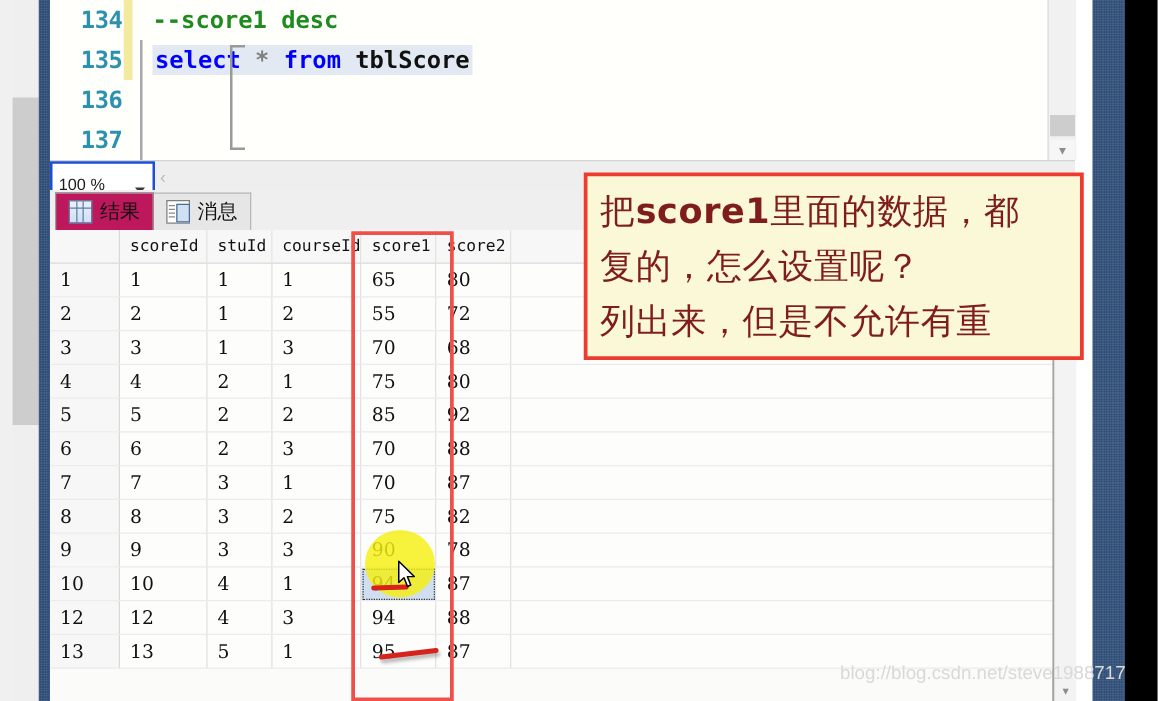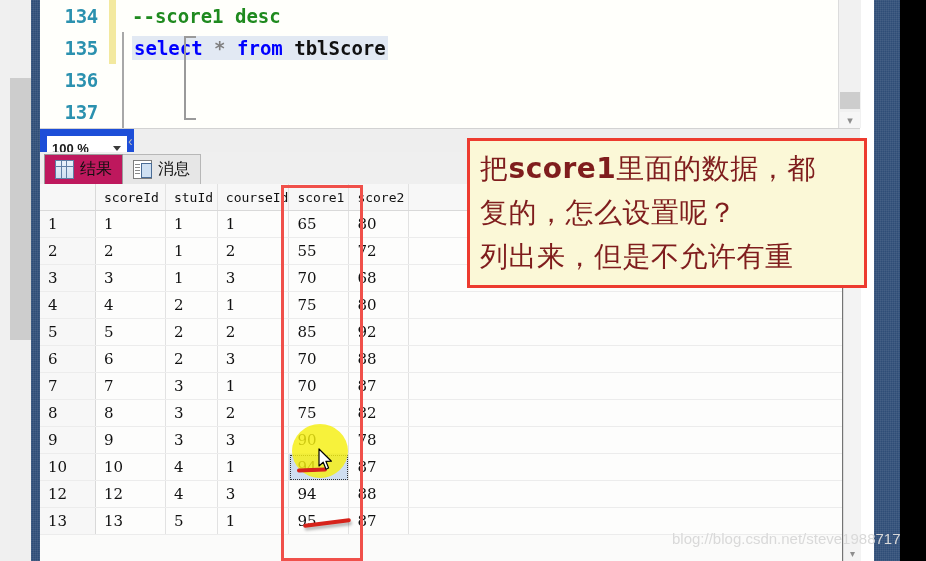--- a/index.html
+++ b/index.html
@@ -20,21 +20,21 @@
   }
   .blue-band.left{left:31px;right:auto;width:9px;}
   
   .left-scroll{position:absolute;left:0;top:0;width:31px;height:561px;background:#f0f0f0;}
   .left-scroll .track{position:absolute;left:10px;top:0;width:21px;height:561px;background:#efefef;}
   .left-scroll .thumb{position:absolute;left:10px;top:78px;width:21px;height:262px;background:#cdcdcd;}
 
   
   #editor{position:absolute;left:40px;top:0;width:798px;height:128px;background:#fffffb;overflow:hidden;}
   .code-line{display:flex;align-items:center;height:32px;font-family:"DejaVu Sans Mono","Liberation Mono",monospace;font-size:19px;font-weight:bold;}
-  .ln{width:58px;text-align:right;color:#2b91af;padding-right:11px;letter-spacing:-.3px;}
+  .ln{width:58px;text-align:right;color:#2b91af;padding-right:1px;letter-spacing:-.3px;}
   .changebar{width:7px;height:32px;}
   .changebar.yellow{background:#f3e99f;}
   .changebar.none{background:transparent;}
   .gutter-line{width:2px;height:32px;background:#a8a8a8;margin-left:6px;}
   .gutter-line.hidden{background:transparent;}
   .code-text{padding-left:8px;white-space:pre;}
   .tok-cmt{color:#1f8a1f;}
   .tok-kw{color:#0000ff;}
   .tok-op{color:#808080;}
   .tok-id{color:#111;}
@@ -43,22 +43,22 @@
          border-left:2px solid #9a9a9a;border-top:2px solid #9a9a9a;border-bottom:2px solid #9a9a9a;}
 
   
   #editor-scroll{position:absolute;left:838px;top:0;width:22px;height:128px;background:#f1f1f1;border-left:1px solid #dcdcdc;}
   #editor-scroll .esb-thumb{position:absolute;left:1px;top:92px;width:20px;height:17px;background:#cdcdcd;}
   #editor-scroll .esb-down{position:absolute;left:1px;top:112px;width:20px;height:16px;background:#f6f6f6;
     display:flex;align-items:center;justify-content:center;color:#8d8d8d;font-size:11px;}
 
   
   #zoomstrip{position:absolute;left:40px;top:128px;width:820px;height:24px;background:#eeeeee;border-top:1px solid #d2d2d2;}
-  #zoombox{position:absolute;left:0;top:0;width:80px;height:24px;background:#fff;border:7px solid #1d4ed8;
-    display:flex;align-items:center;font-weight:bold;}
+  #zoombox{position:absolute;left:0;top:0;width:80px;height:24px;background:#fff;border:2px solid #1d4ed8;
+    display:flex;align-items:flex-end;}
   #zoombox .zv{font-size:13px;color:#1a1a1a;padding-left:5px;text-decoration:underline;text-decoration-color:#f5a623;}
   #zoombox .zcaret{margin-left:auto;margin-right:6px;width:0;height:0;border-left:4px solid transparent;border-right:4px solid transparent;border-top:5px solid #3a3a3a;}
   #zoomstrip .backchev{position:absolute;left:88px;top:4px;font-size:14px;color:#b9b9b9;}
 
   
   #results{position:absolute;left:40px;top:152px;width:820px;height:409px;background:#f2f2f2;}
   #tabbar{position:absolute;left:0;top:0;width:820px;height:32px;background:#efefef;border-bottom:1px solid #c4c4c4;}
   .rtab{position:absolute;top:2px;height:29px;display:flex;align-items:center;gap:6px;padding:0 10px;
     font-size:16px;color:#101010;border:1px solid #b7b7b7;border-bottom:none;}
   .rtab.active{left:4px;background:#be185d;border-color:#9b9b9b;z-index:2;}

